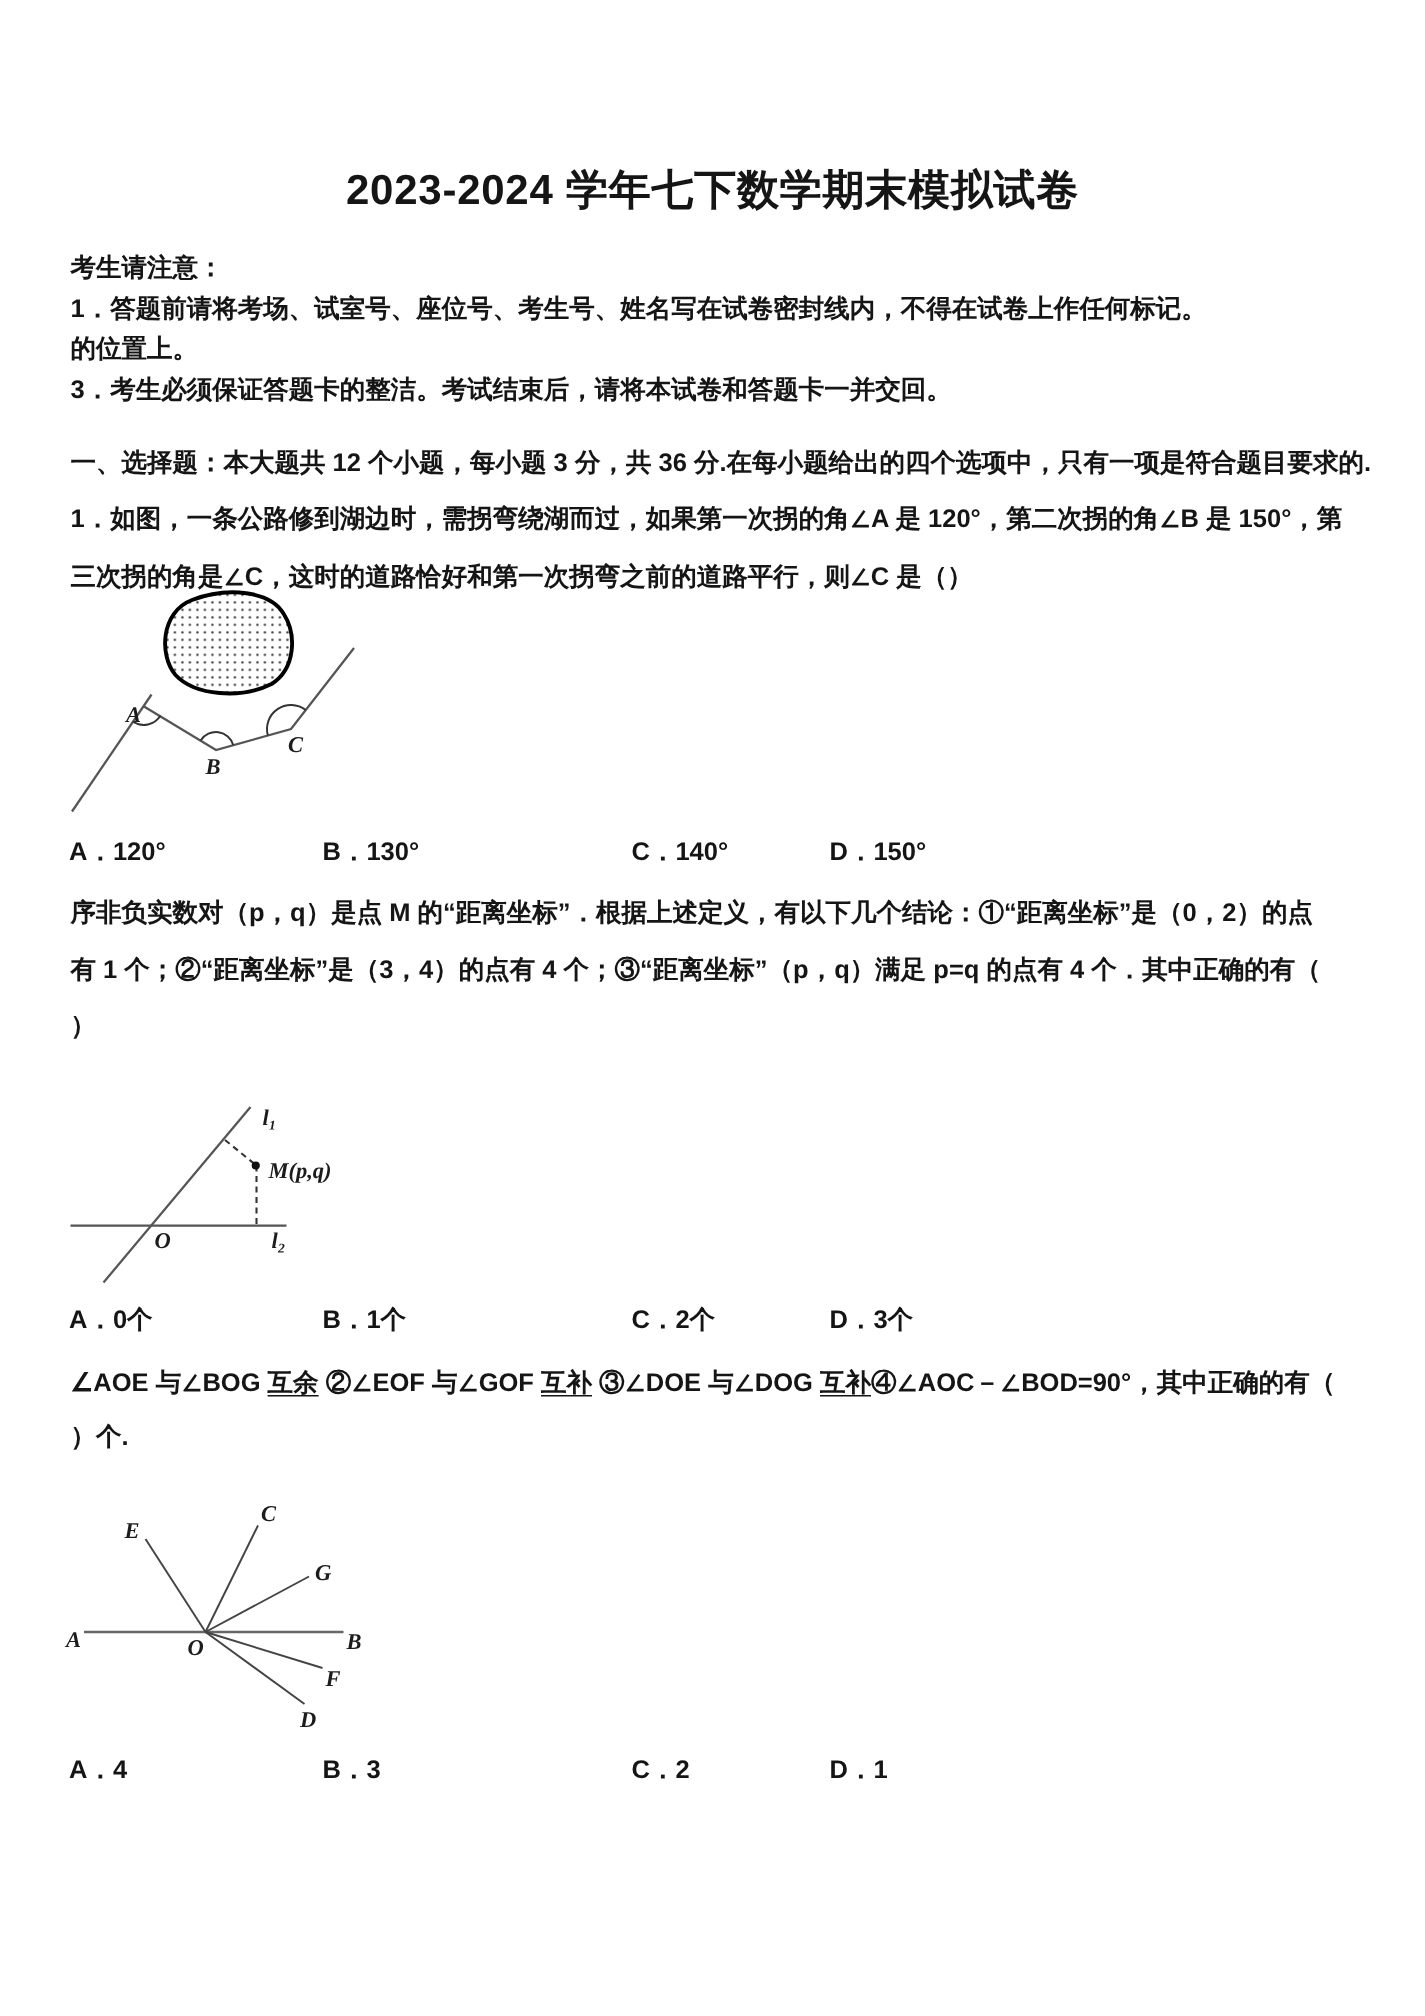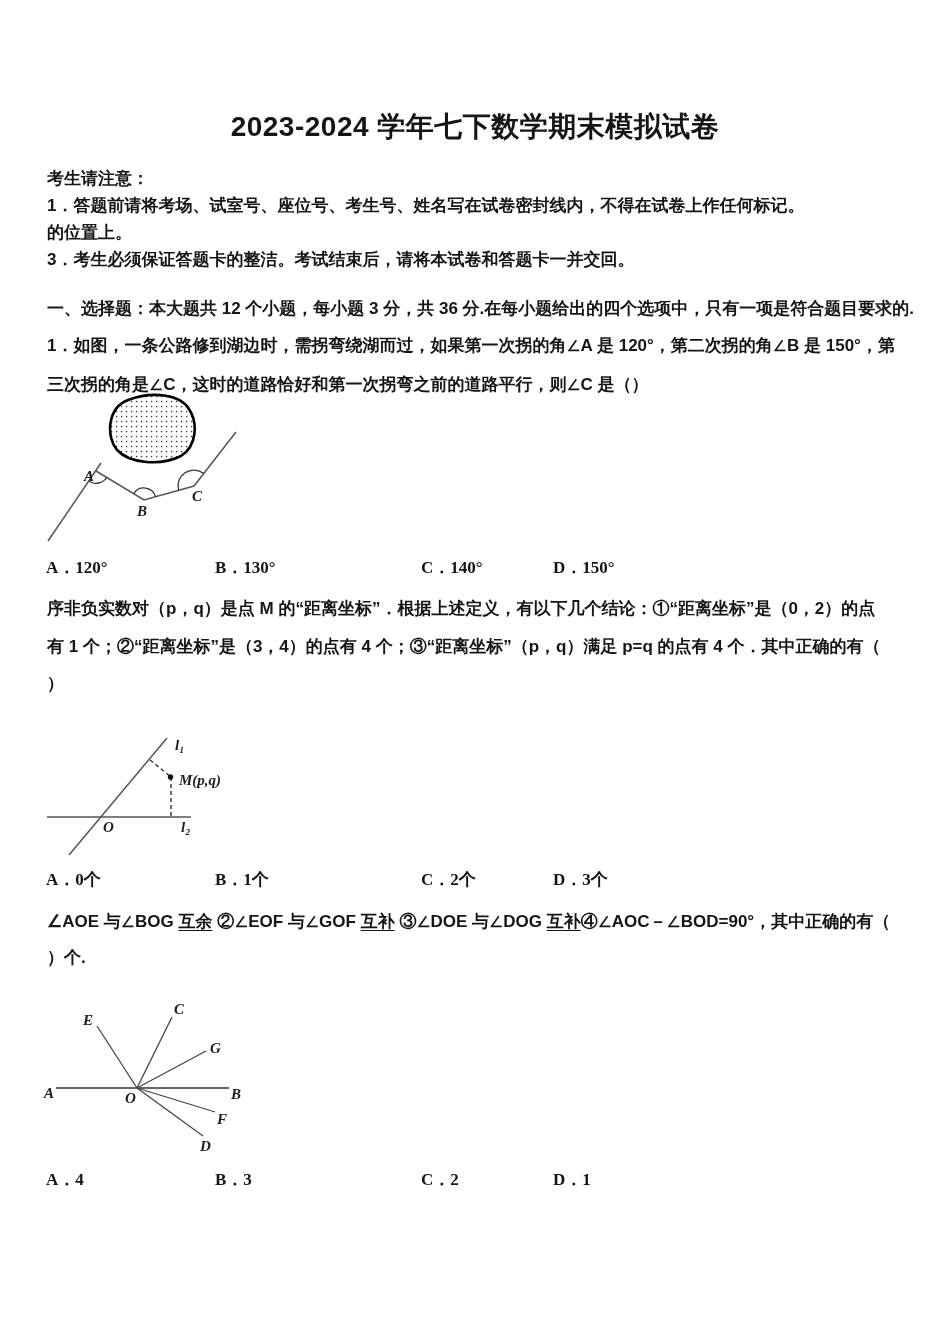--- a/index.html
+++ b/index.html
@@ -14,21 +14,21 @@
     left:0;top:108px;width:950px;text-align:center;
     font-size:28px;font-weight:700;letter-spacing:.5px;
   }
   .block{left:47px;font-size:17px;font-weight:600;}
   .notice{top:150px;line-height:27px;margin-top:15px;}
   .notice .hd{font-weight:700;}
   .section{top:298px;line-height:22px;}
   .q1{top:326px;line-height:39px;}
   .q2{top:590px;line-height:37.5px;}
   .q3{top:904px;line-height:36px;}
-  .optrow{left:0;width:760px;height:24px;font-size:17px;font-weight:700;font-family:Liberation Serif, serif;}
+  .optrow{left:0;width:760px;height:24px;font-size:17px;font-weight:700;}
   .optrow span{position:absolute;white-space:nowrap;}
   .opt-a{left:46px;} .opt-b{left:215px;} .opt-c{left:384px;margin-left:37px;} .opt-d{left:553px;}
   .r1{top:556px;} .r2{top:868px;} .r3{top:1168px;}
   .u{text-decoration:underline;text-underline-offset:3px;}
   svg text{
     font-family:"Liberation Serif",serif;font-style:italic;
     font-size:15px;fill:#1c1c1c;font-weight:600;
   }
 </style>
 </head>

